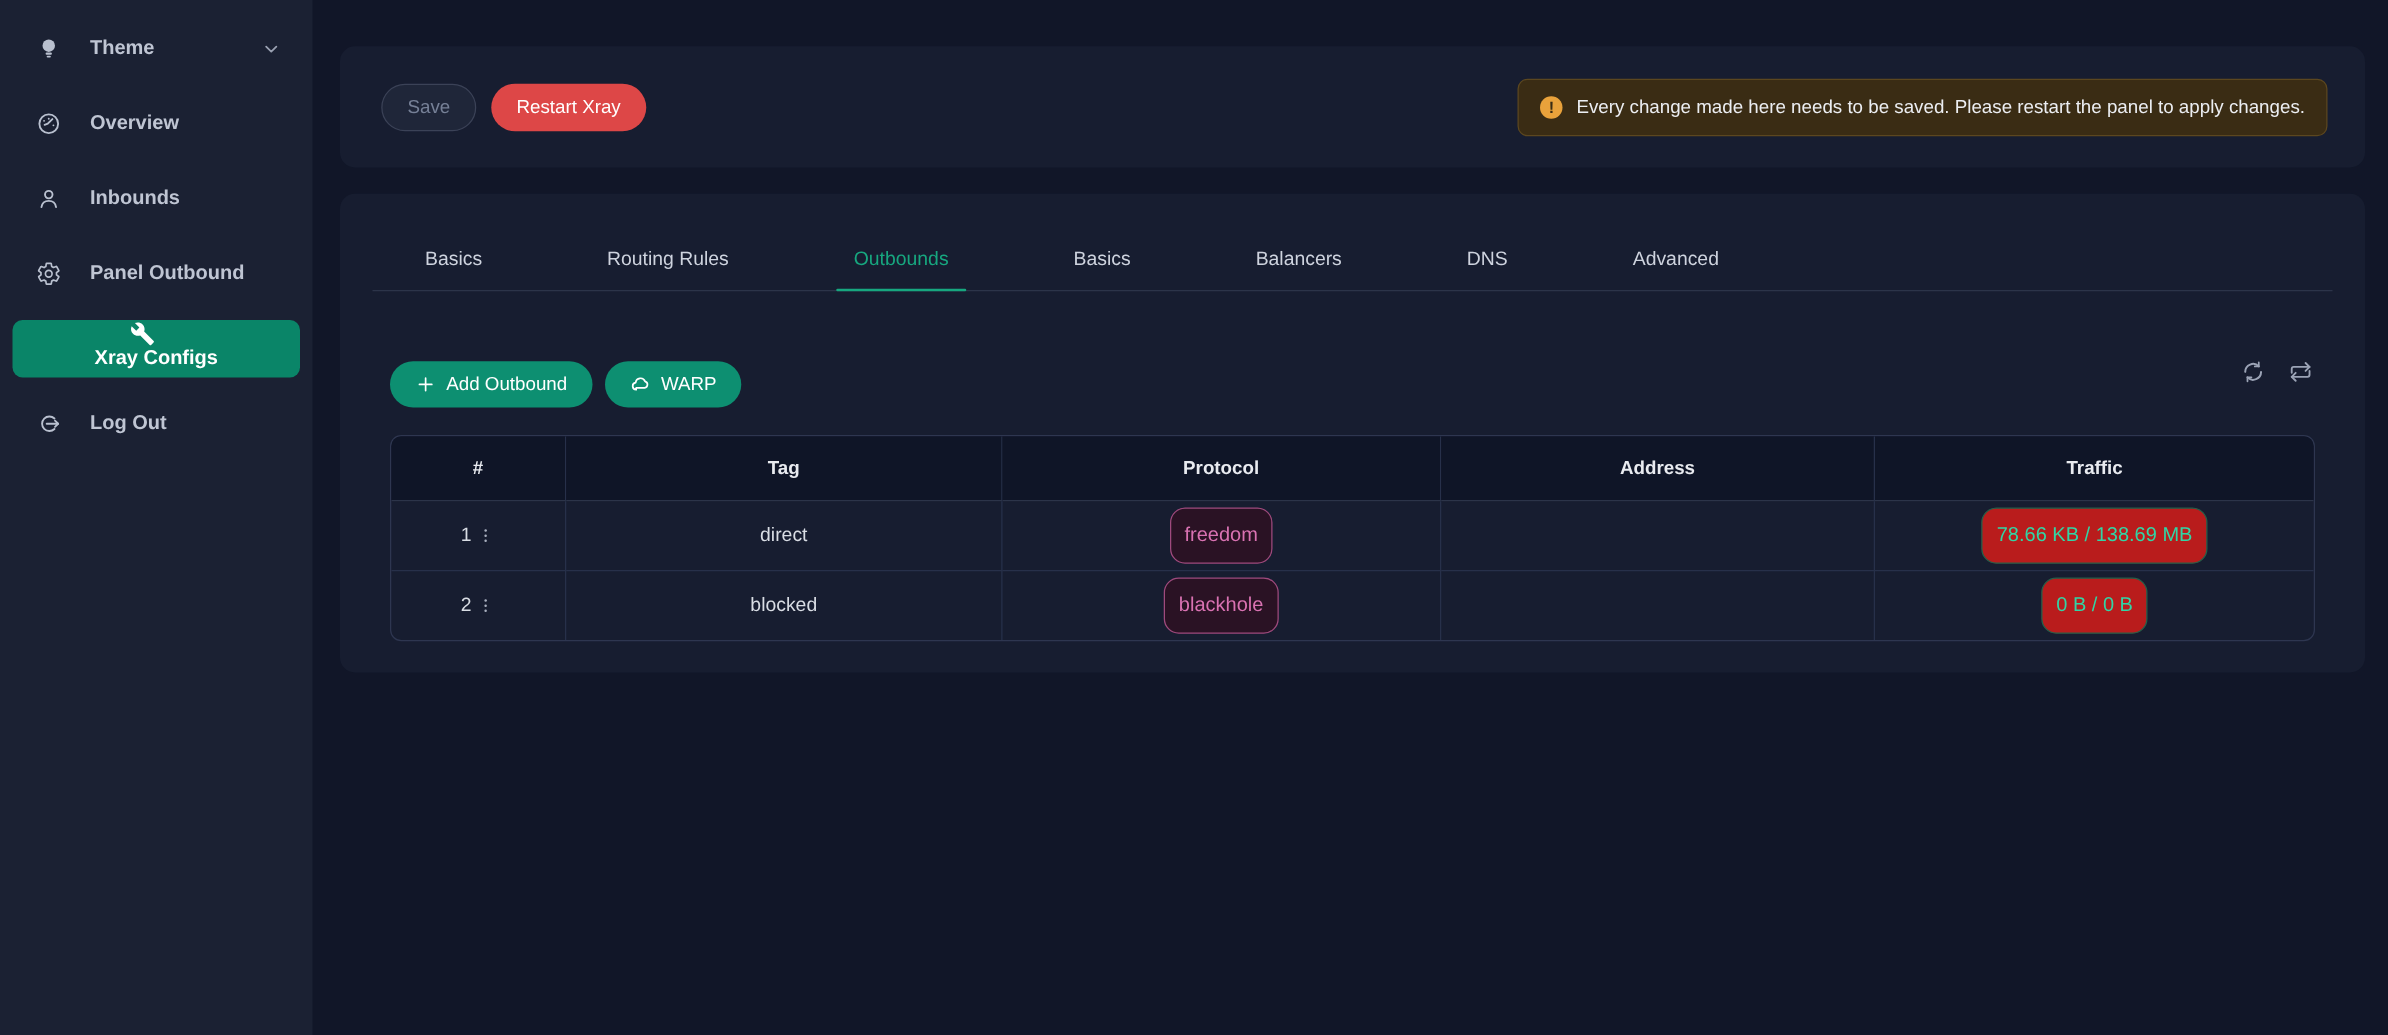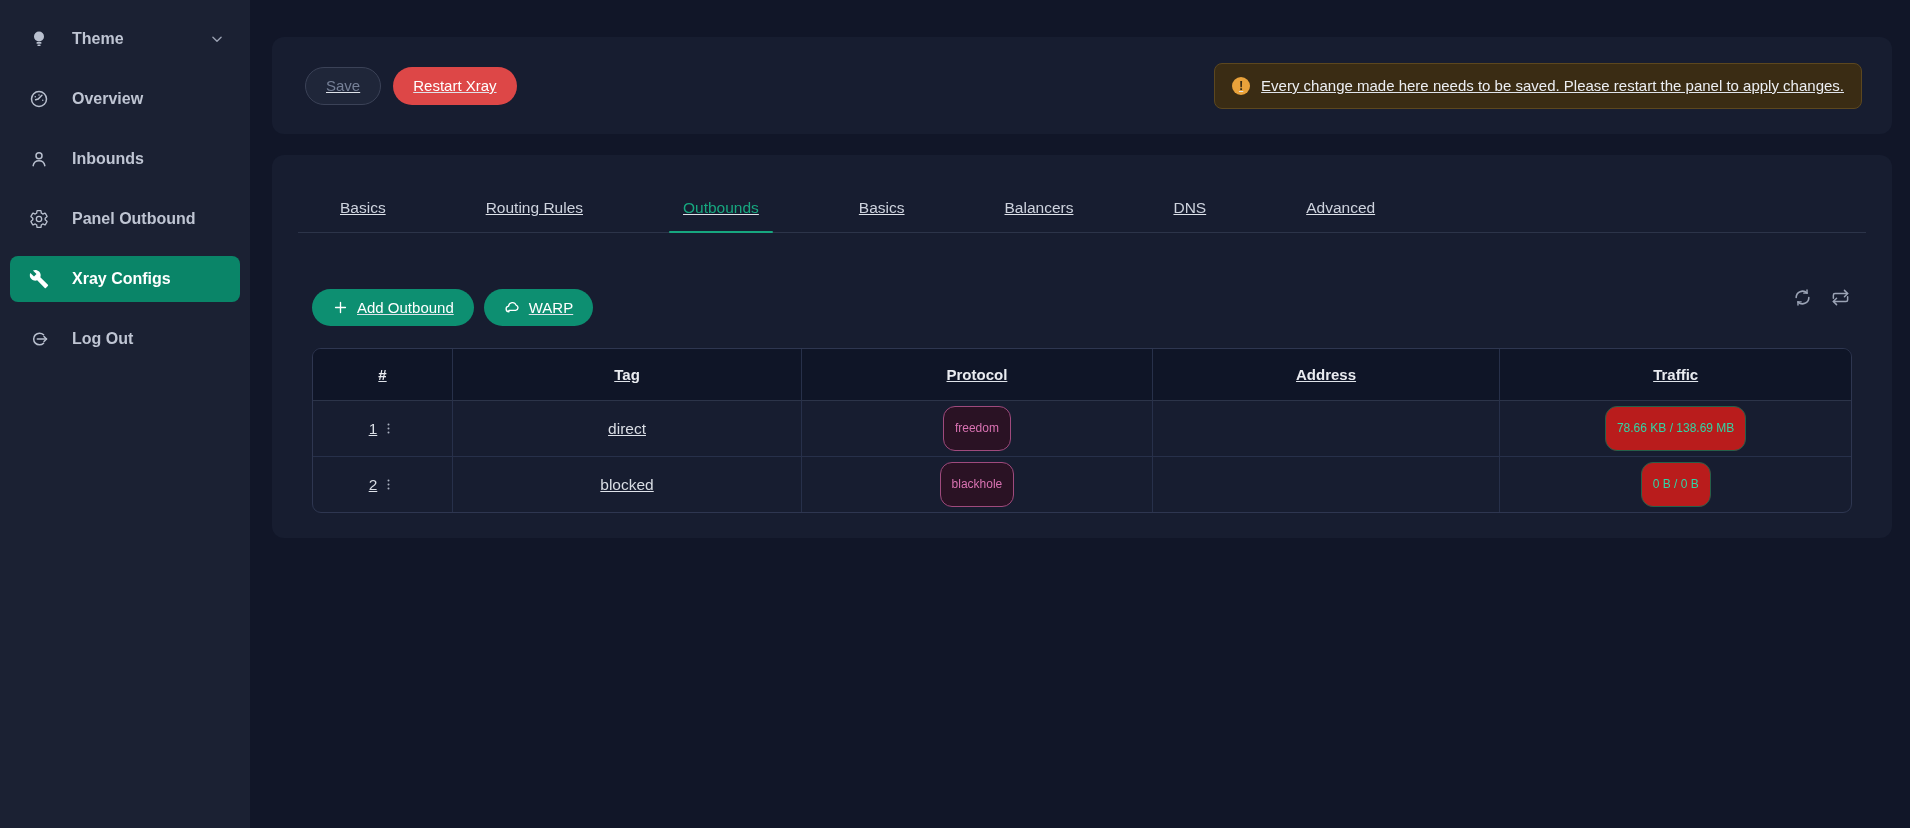--- a/index.html
+++ b/index.html
@@ -21,27 +21,27 @@
   .side-item {
     display: flex; align-items: center;
     height: 46px; margin: 0 10px 14px 10px;
     padding: 0 18px;
     border-radius: 8px;
     color: #bfc5d3; font-size: 16px; font-weight: 600;
     cursor: pointer; position: relative;
   }
   .side-item .s-icon { width: 22px; height: 22px; margin-right: 22px; display: inline-flex; align-items: center; justify-content: center; color: #b9c0cf; }
   .side-item .s-icon svg { width: 20px; height: 20px; }
-  .side-item.active { background: #0a8568; color: #ffffff; }
+  .side-item.active { background: #0a8568; color: #ffffff; flex-direction: column; }
   .side-item.active .s-icon { color: #ffffff; }
   .side-item .chev { position: absolute; right: 16px; color: #9aa1b2; display: inline-flex; }
   .side-item .chev svg { width: 14px; height: 14px; }
 
   
-  .main { flex: 1; padding: 37px 18px 0 22px; text-decoration: underline; }
+  .main { flex: 1; padding: 37px 18px 0 22px; }
 
   .card {
     background: #171d30;
     border-radius: 12px;
   }
 
   
   .top-card {
     height: 97px;
     display: flex; align-items: center;
@@ -130,21 +130,21 @@
   col.c-protocol { width: 22.8%; }
   col.c-address { width: 22.6%; }
   col.c-traffic { width: 22.8%; }
 
   .idx-cell { display: flex; align-items: center; justify-content: center; gap: 4px; height: 55px; }
   .dots { display: inline-flex; cursor: pointer; color: #aab1c0; }
   .dots svg { width: 15px; height: 17px; }
 
   .badge {
     display: inline-block; padding: 13px 11px;
-    border-radius: 12px; font-size: 12px; line-height: 17px;
+    border-radius: 12px; font-size: 16px; line-height: 17px;
   }
   .badge-protocol { background: #2a1224; border: 1px solid #9f4a7d; color: #d972b2; }
   .badge-traffic  { background: #b91c1c; border: 1px solid #265f49; color: #31d5a5; }
 </style>
 </head>
 <body>
 
 <div class="app">
 
   <aside class="sidebar">

